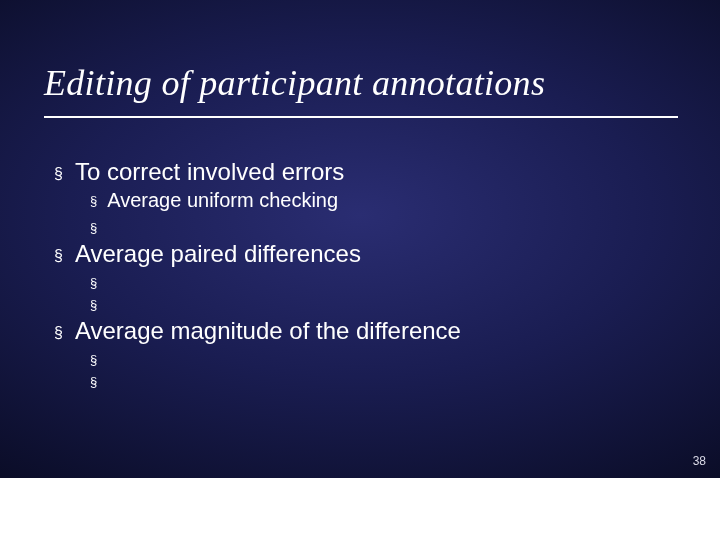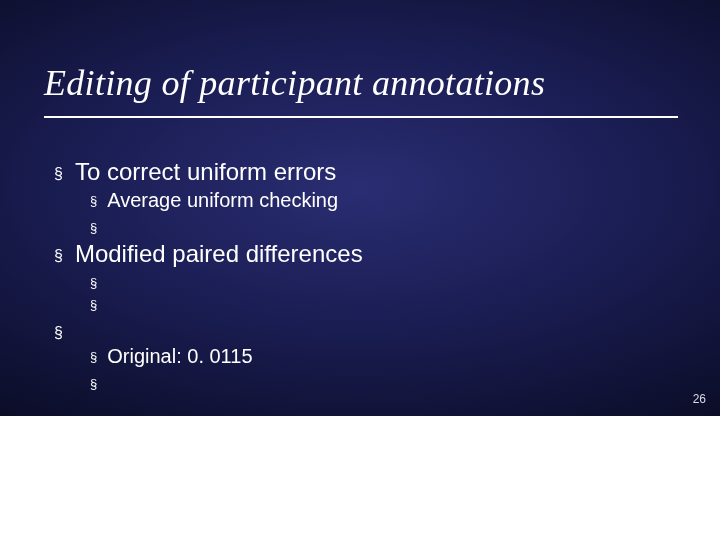--- a/index.html
+++ b/index.html
@@ -4,21 +4,21 @@
 <style>
   html, body {
     margin: 0;
     padding: 0;
     width: 720px;
     height: 540px;
     overflow: hidden;
   }
   .slide {
     width: 720px;
-    height: 416px;
+    height: 478px;
     background: radial-gradient(ellipse 90% 75% at 50% 45%, #2a2d72 0%, #1a1d52 45%, #080a20 100%);
     color: #ffffff;
     font-family: Arial, Helvetica, sans-serif;
     position: relative;
     box-sizing: border-box;
   }
   .title {
     position: absolute;
     top: 62px;
     left: 44px;
@@ -80,48 +80,48 @@
 
 <div class="slide">
 
   <div class="title">Editing of participant annotations</div>
   <div class="underline"></div>
 
   <div class="body">
 
     <div class="l1">
       <span class="bullet">§</span>
-      <span>To correct uniform errors</span>
+      <span>To correct involved errors</span>
     </div>
     <div class="l2">
       <span class="bullet">§</span>
       <span>Average uniform checking</span>
     </div>
     <div class="l2">
       <span class="bullet">§</span>
     </div>
 
     <div class="l1">
       <span class="bullet">§</span>
-      <span>Modified paired differences</span>
+      <span>Average paired differences</span>
     </div>
     <div class="l2">
       <span class="bullet">§</span>
     </div>
     <div class="l2">
       <span class="bullet">§</span>
     </div>
 
     <div class="l1">
       <span class="bullet">§</span>
+      <span>Average magnitude of the difference</span>
     </div>
     <div class="l2">
       <span class="bullet">§</span>
-      <span>Original: 0. 0115</span>
     </div>
     <div class="l2">
       <span class="bullet">§</span>
     </div>
 
   </div>
 
-  <div class="pagenum">26</div>
+  <div class="pagenum">38</div>
 </div>
 
 </body></html>

